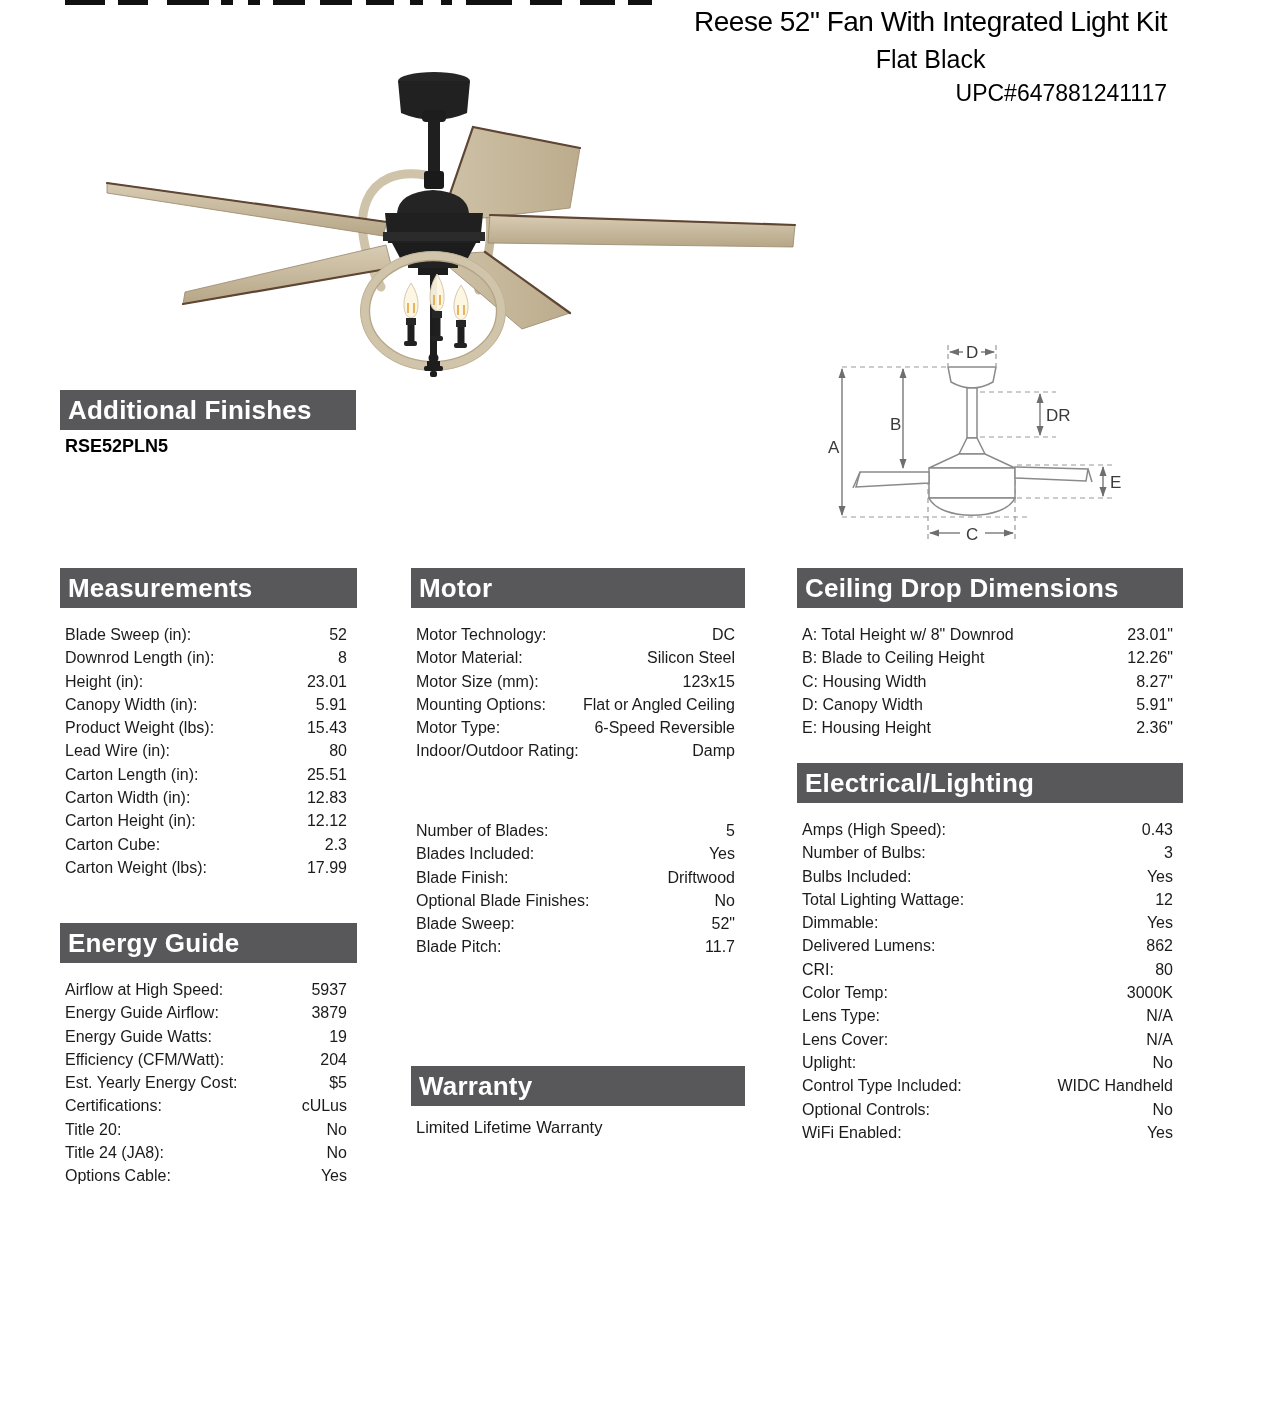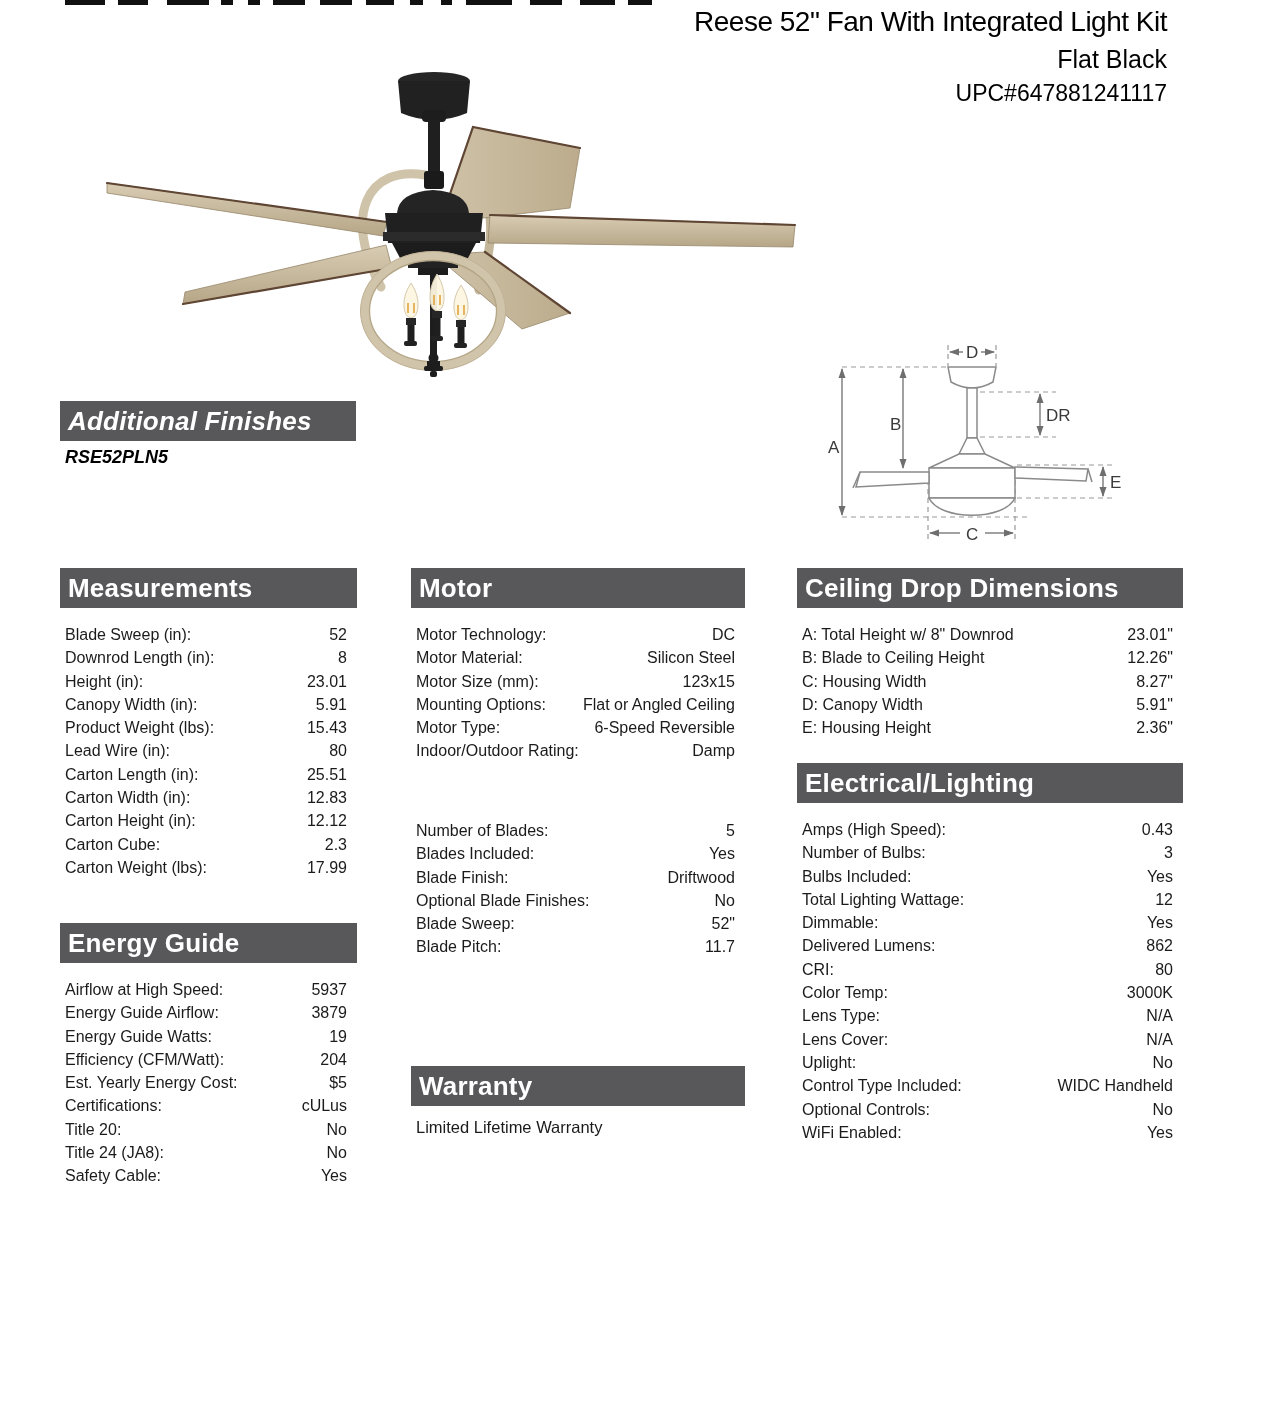--- a/index.html
+++ b/index.html
@@ -3,21 +3,21 @@
 <meta charset="utf-8">
 <style>
   html,body{margin:0;padding:0;background:#fff;}
   .page{position:relative;width:1264px;height:1401px;background:#ffffff;overflow:hidden;
         font-family:"Liberation Sans","DejaVu Sans",sans-serif;color:#1b1b1b;}
   
   .logo-frag{position:absolute;top:0;height:5px;background:#111;}
   
   .title-block{position:absolute;top:6px;right:97px;text-align:right;color:#000;}
   .title-main{font-size:28px;line-height:32px;letter-spacing:-0.5px;white-space:nowrap;}
-  .title-finish{font-size:25px;line-height:28px;margin-top:7px;}
+  .title-finish{font-size:25px;line-height:28px;margin-top:7px;text-align:center;}
   .title-upc{font-size:23px;line-height:26px;margin-top:7px;}
   
   .sec{position:absolute;}
   .sec-header{background:#58585a;color:#fff;font-weight:bold;font-size:26px;height:40px;
               line-height:40px;padding-left:8px;letter-spacing:0.2px;white-space:nowrap;overflow:hidden;}
   .rows{margin-top:15px;}
   .row{display:flex;justify-content:space-between;align-items:baseline;
        padding:0 10px 0 5px;line-height:23.3px;font-size:16px;}
   .row .lbl{white-space:nowrap;}
   .row .val{white-space:nowrap;text-align:right;}
@@ -174,21 +174,21 @@
     <g fill="#3a3a3a" font-size="17">
       <text x="8" y="123">A</text>
       <text x="70" y="100">B</text>
       <text x="146" y="210">C</text>
       <text x="146" y="28">D</text>
       <text x="226" y="91">DR</text>
       <text x="290" y="158">E</text>
     </g>
   </svg>
 
-  <div class="sec" style="left:60px;top:401px;width:296px;font-style:italic;">
+  <div class="sec" style="left:60px;top:390px;width:296px;">
     <div class="sec-header">
       <span>Additional Finishes</span>
     </div>
     <div class="af-model">RSE52PLN5</div>
   </div>
 
   <div class="sec" style="left:60px;top:568px;width:297px;">
     <div class="sec-header">
       <span>Measurements</span>
     </div>
@@ -291,21 +291,21 @@
           <span class="lbl">Title 20:</span>
           <span class="val">No</span>
         </div>
 
         <div class="row">
           <span class="lbl">Title 24 (JA8):</span>
           <span class="val">No</span>
         </div>
 
         <div class="row">
-          <span class="lbl">Safety Cable:</span>
+          <span class="lbl">Options Cable:</span>
           <span class="val">Yes</span>
         </div>
       </div>
   </div>
 
   <div class="sec" style="left:411px;top:568px;width:334px;">
     <div class="sec-header">
       <span>Motor</span>
     </div>
     <div class="rows">

